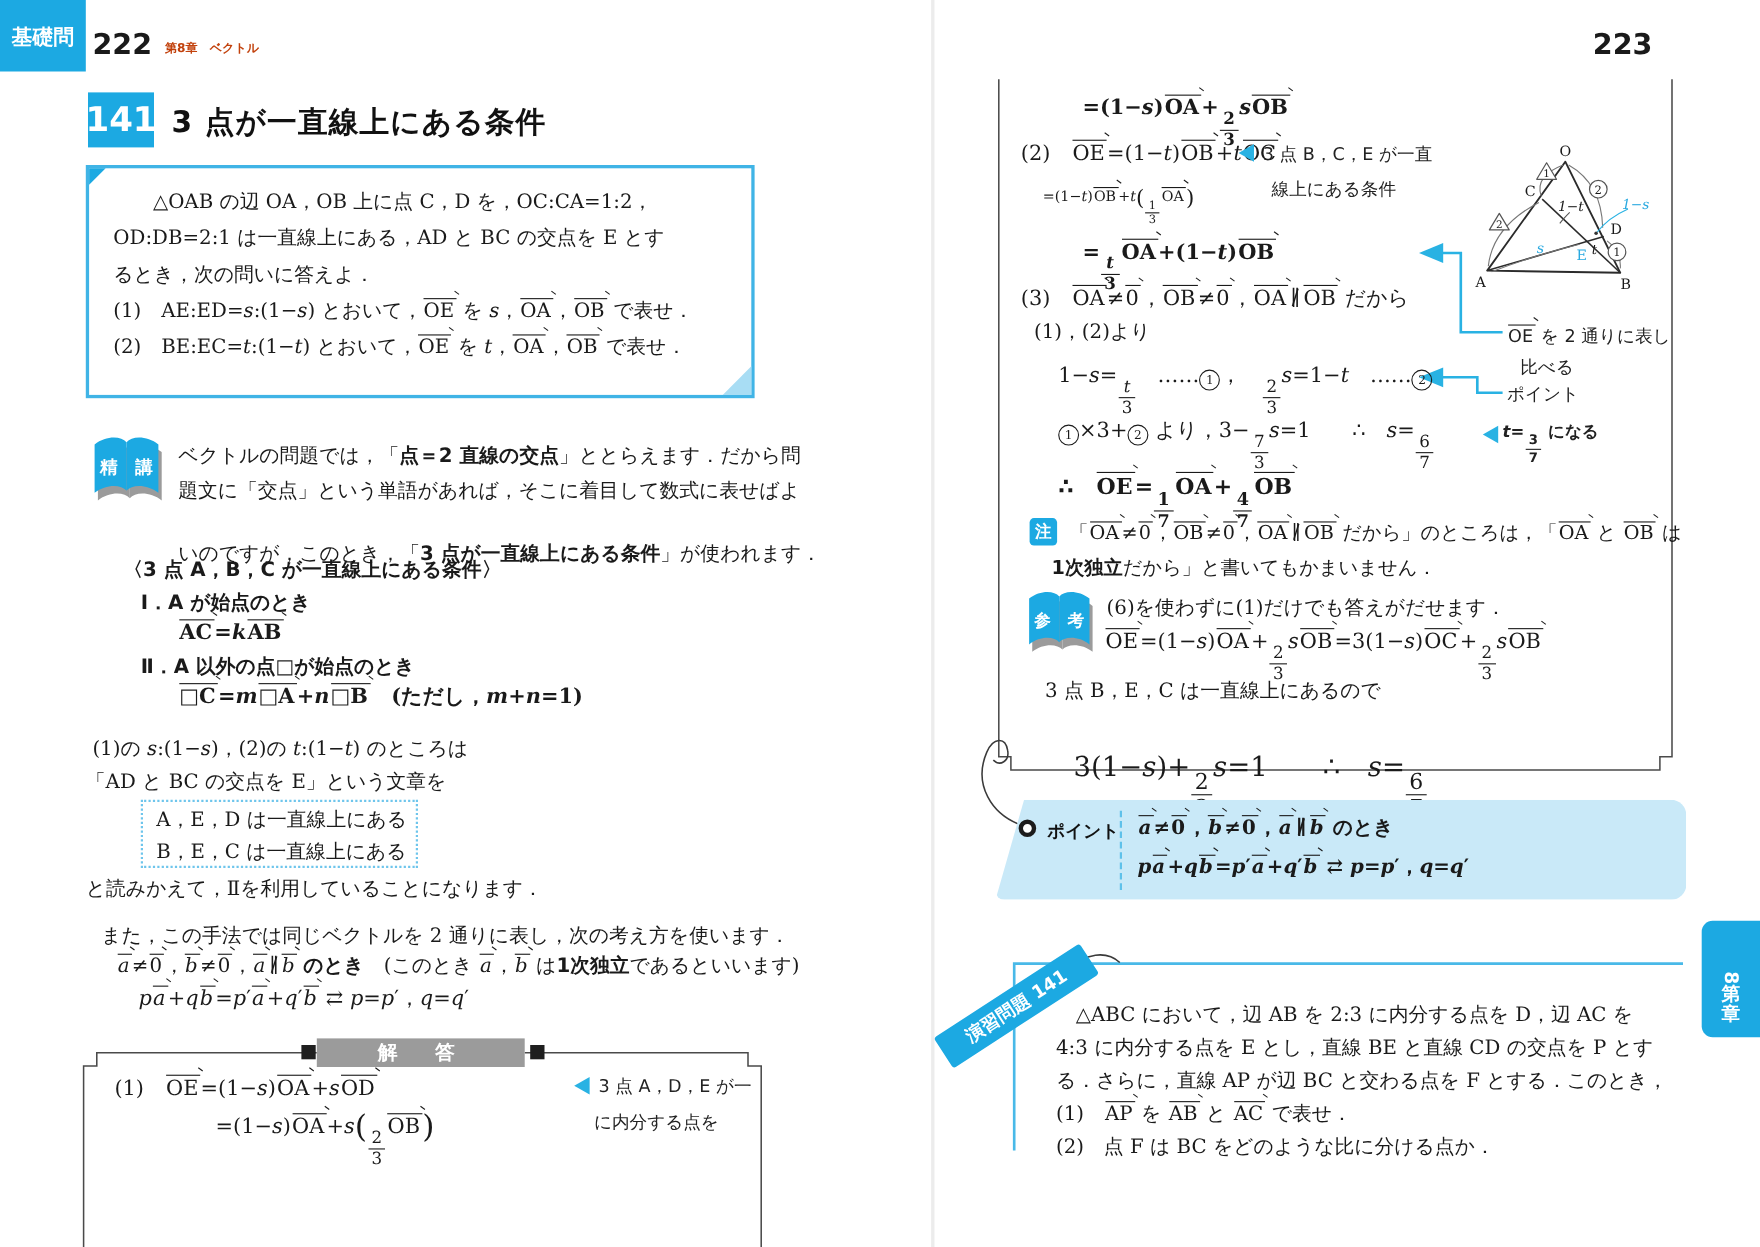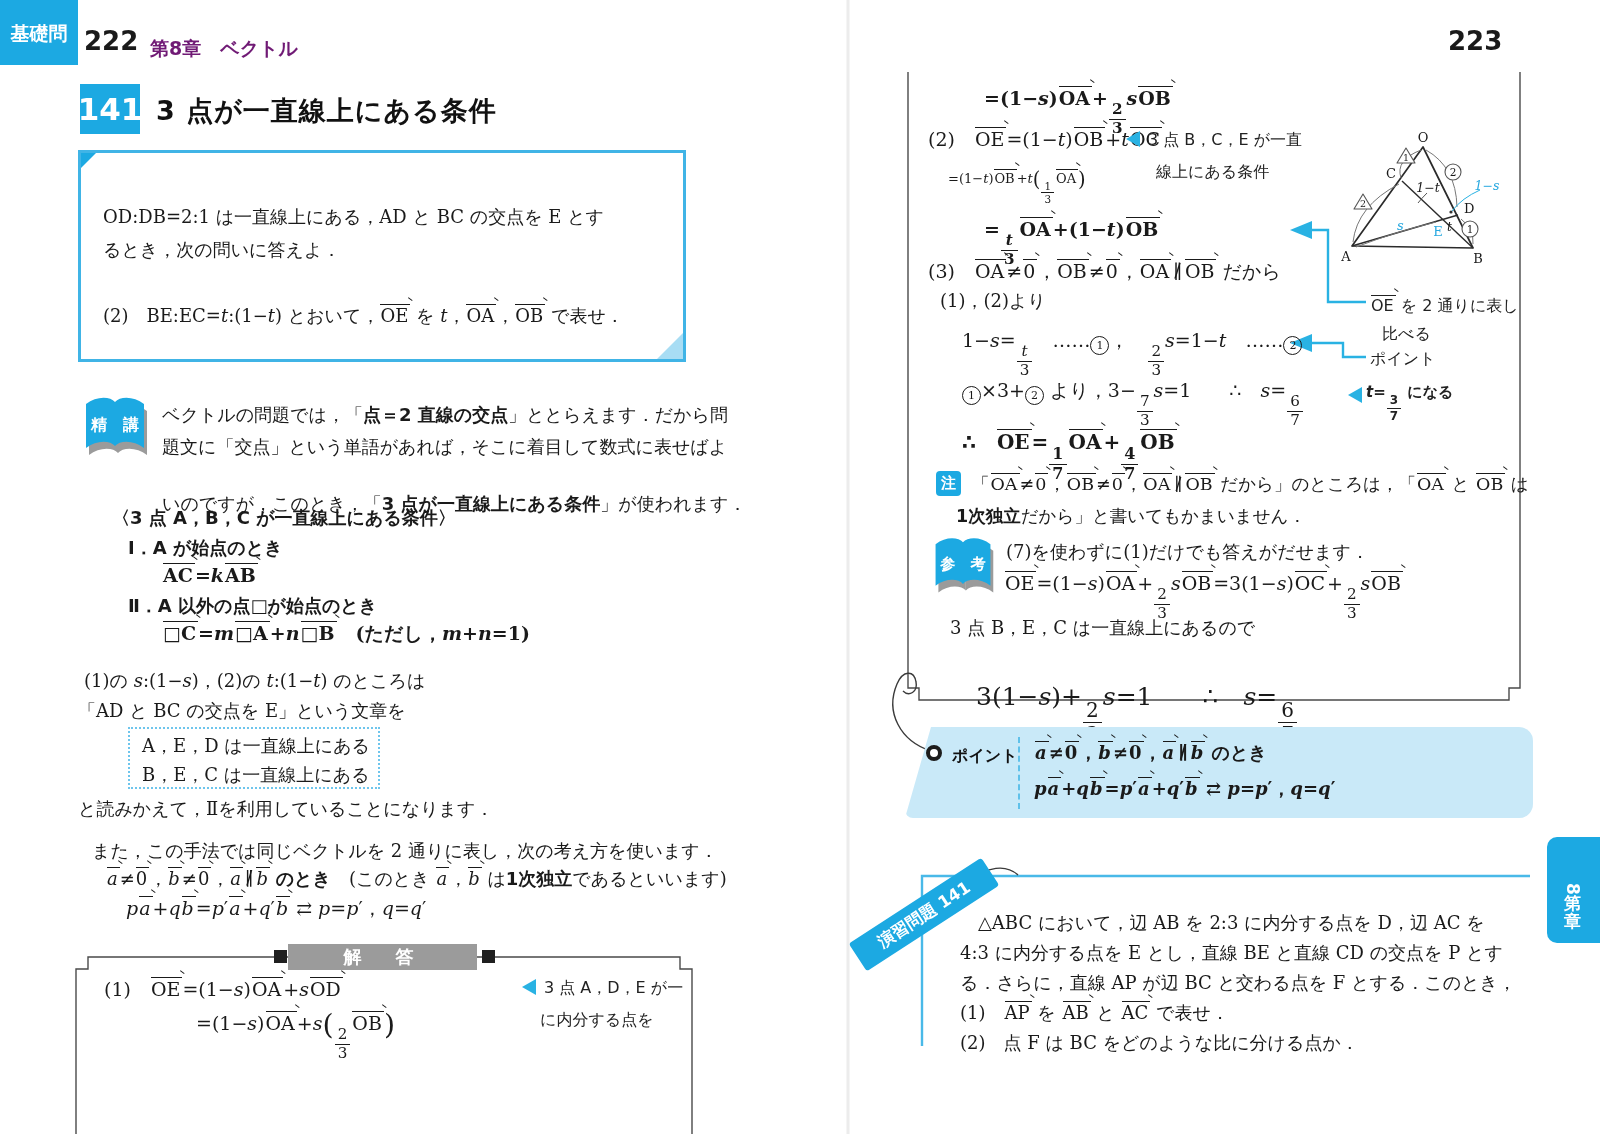--- a/index.html
+++ b/index.html
@@ -91,32 +91,34 @@
       <text x="1428" y="192" text-anchor="middle" font-style="italic" font-size="12.5">1−t</text>
       <text x="1487" y="190" text-anchor="middle" font-style="italic" font-size="12.5" fill="#29a9e0">1−s</text>
     </g>
   </g>
 </svg>
 
 <div class="abs txt" style="left:0;top:0;width:78px;height:65px;background:#1ca9e2;display:flex;align-items:flex-end;justify-content:center;padding-bottom:18px;box-sizing:border-box">
   <span class="g" style="font-size:19px;color:#fff">基礎問</span>
 </div>
 <div class="abs txt g" style="left:84px;top:26px;font-size:26px">222</div>
-<div class="abs txt g" style="left:150px;top:36px;font-size:19px;color:#701a75">第8章　ベクトル</div>
+<div class="abs txt g" style="left:150px;top:36px;font-size:11px;color:#c2410c">第8章　ベクトル</div>
 
 <div class="abs txt" style="left:80px;top:84px;width:60px;height:50px;background:#1ca9e2;display:flex;align-items:center;justify-content:center">
   <span class="g" style="font-size:31px;color:#fff">141</span>
 </div>
 <div class="abs txt g" style="left:156px;top:93px;font-size:27px;letter-spacing:1px;color:#111">3 点が一直線上にある条件</div>
 
 <div class="abs txt" style="left:78px;top:150px;width:608px;height:212px;border:3px solid #40b4e6;box-sizing:border-box;background:#fff">
   <div class="abs" style="left:0;top:0;width:0;height:0;border-top:15px solid #1ca9e2;border-right:15px solid transparent"></div>
   <div class="abs" style="right:0;bottom:0;width:0;height:0;border-bottom:26px solid #a8ddf4;border-left:26px solid transparent"></div>
+  <div class="abs f18" style="left:58px;top:16px">△OAB の辺 OA，OB 上に点 C，D を，OC:CA=1:2，</div>
   <div class="abs f18" style="left:22px;top:49px">OD:DB=2:1 は一直線上にある，AD と BC の交点を E とす</div>
   <div class="abs f18" style="left:22px;top:82px">るとき，次の問いに答えよ．</div>
+  <div class="abs f18" style="left:22px;top:115px">(1)　AE:ED=<i>s</i>:(1−<i>s</i>) とおいて，<span class="vec">OE</span> を <i>s</i>，<span class="vec">OA</span>，<span class="vec">OB</span> で表せ．</div>
   <div class="abs f18" style="left:22px;top:148px">(2)　BE:EC=<i>t</i>:(1−<i>t</i>) とおいて，<span class="vec">OE</span> を <i>t</i>，<span class="vec">OA</span>，<span class="vec">OB</span> で表せ．</div>
 </div>
 
 <svg class="abs txt" style="left:78px;top:394px" width="74" height="64" viewBox="0 0 74 64">
   <path d="M8,12 C18,4 32,4 37,10 L37,54 C32,48 18,48 8,56 Z" fill="#9b9b9b" transform="translate(3,5)"></path>
   <path d="M66,12 C56,4 42,4 37,10 L37,54 C42,48 56,48 66,56 Z" fill="#9b9b9b" transform="translate(3,5)"></path>
   <path d="M8,10 C18,2 32,2 37,8 L37,52 C32,46 18,46 8,54 Z" fill="#1ca9e2"></path>
   <path d="M66,10 C56,2 42,2 37,8 L37,52 C42,46 56,46 66,54 Z" fill="#1ca9e2"></path>
   <text x="21" y="36" text-anchor="middle" font-size="16" fill="#fff" font-family="DejaVu Sans,sans-serif" font-weight="bold">精</text>
   <text x="53" y="36" text-anchor="middle" font-size="16" fill="#fff" font-family="DejaVu Sans,sans-serif" font-weight="bold">講</text>
@@ -213,21 +215,21 @@
 <div class="abs txt" style="left:956px;top:504px;font-size:17.5px"><span class="g">1次独立</span>だから」と書いてもかまいません．</div>
 
 <svg class="abs txt" style="left:928px;top:534px" width="70" height="62" viewBox="0 0 74 64">
   <path d="M8,12 C18,4 32,4 37,10 L37,54 C32,48 18,48 8,56 Z" fill="#9b9b9b" transform="translate(3,5)"></path>
   <path d="M66,12 C56,4 42,4 37,10 L37,54 C42,48 56,48 66,56 Z" fill="#9b9b9b" transform="translate(3,5)"></path>
   <path d="M8,10 C18,2 32,2 37,8 L37,52 C32,46 18,46 8,54 Z" fill="#1ca9e2"></path>
   <path d="M66,10 C56,2 42,2 37,8 L37,52 C42,46 56,46 66,54 Z" fill="#1ca9e2"></path>
   <text x="21" y="36" text-anchor="middle" font-size="16" fill="#fff" font-family="DejaVu Sans,sans-serif" font-weight="bold">参</text>
   <text x="53" y="36" text-anchor="middle" font-size="16" fill="#fff" font-family="DejaVu Sans,sans-serif" font-weight="bold">考</text>
 </svg>
-<div class="abs txt" style="left:1006px;top:540px;font-size:18px">(7)を使わずに(1)だけでも答えがだせます．</div>
+<div class="abs txt" style="left:1006px;top:540px;font-size:18px">(6)を使わずに(1)だけでも答えがだせます．</div>
 <div class="abs txt" style="left:1004px;top:570px;font-size:19px"><span class="vec">OE</span>=(1−<i>s</i>)<span class="vec">OA</span>+<span class="frac">
       <span class="fn">2</span>
       <span class="fd">3</span>
     </span><i>s</i><span class="vec">OB</span>=3(1−<i>s</i>)<span class="vec">OC</span>+<span class="frac">
       <span class="fn">2</span>
       <span class="fd">3</span>
     </span><i>s</i><span class="vec">OB</span></div>
 <div class="abs txt" style="left:950px;top:616px;font-size:18px">3 点 B，E，C は一直線上にあるので</div>
 <div class="abs txt" style="left:976px;top:680px;font-size:25px">3(1−<i>s</i>)+<span class="frac">
       <span class="fn">2</span>

